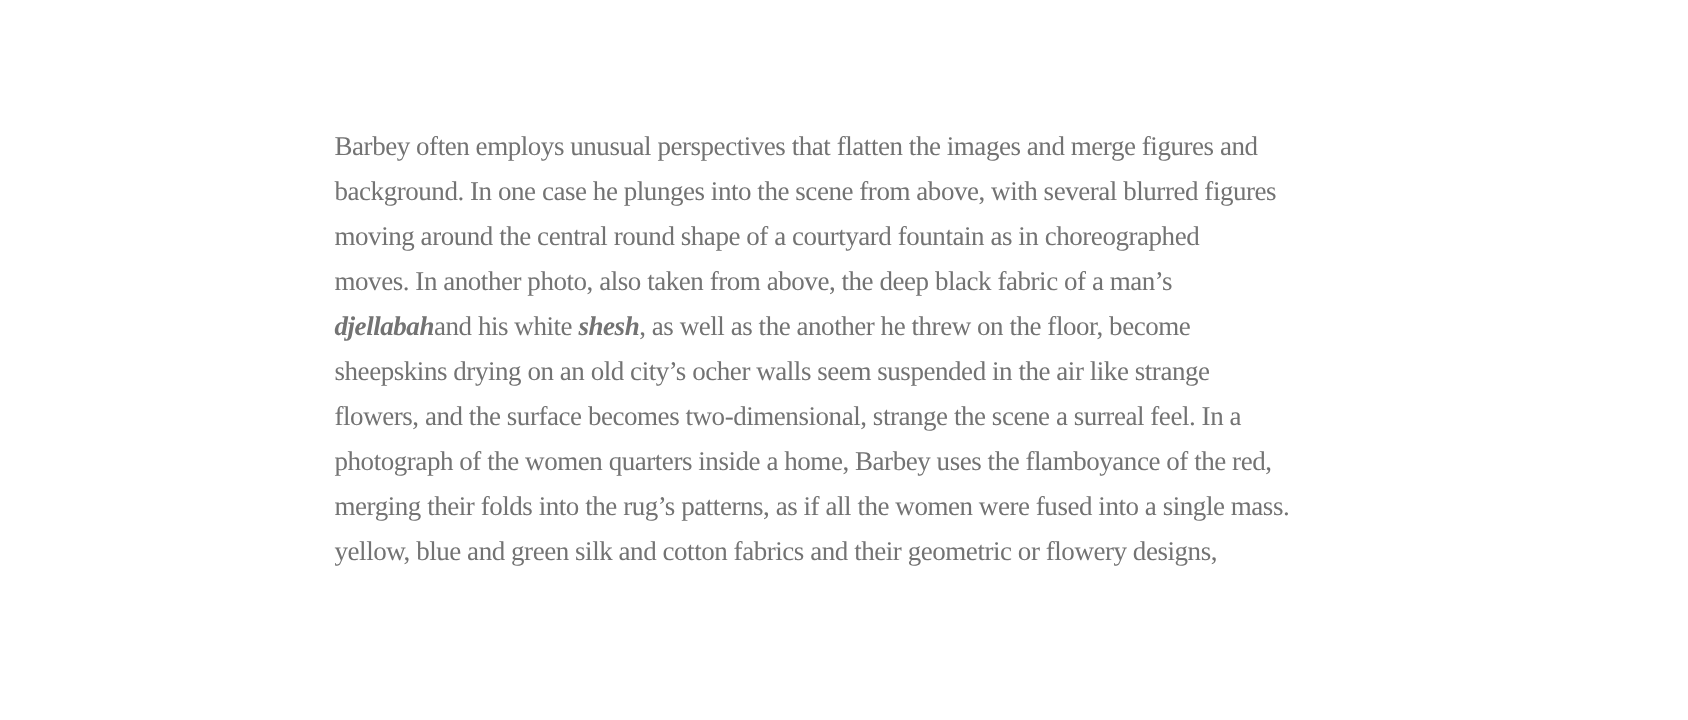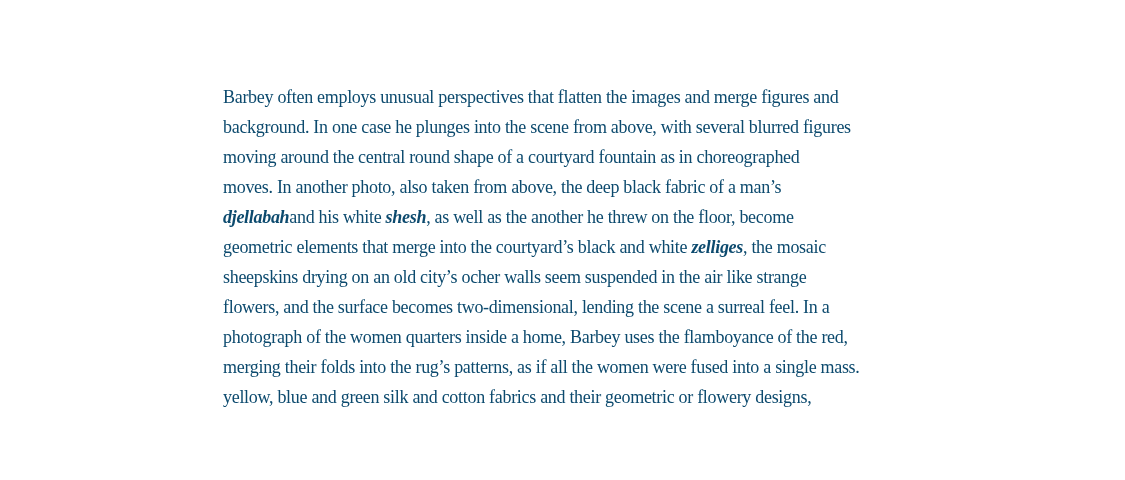--- a/index.html
+++ b/index.html
@@ -30,25 +30,24 @@
     height: 30px;
   }
   .text-line em {
     font-style: italic;
     font-weight: bold;
   }
 </style>
 </head>
 <body style="background: rgb(255, 255, 255);">
 
-<div class="article-paragraph" style="color: #0c4a6e;">
+<div class="article-paragraph" style="color: #737373;">
     <div class="text-line"><span>Barbey often employs unusual perspectives that flatten the images and merge figures and</span></div>
     <div class="text-line"><span>background. In one case he plunges into the scene from above, with several blurred figures</span></div>
     <div class="text-line"><span>moving around the central round shape of a courtyard fountain as in choreographed</span></div>
     <div class="text-line"><span>moves. In another photo, also taken from above, the deep black fabric of a man’s</span></div>
     <div class="text-line"><em>djellabah</em><span>and his white </span><em>shesh</em><span>, as well as the another he threw on the floor, become</span></div>
-    <div class="text-line"><span>geometric elements that merge into the courtyard’s black and white </span><em>zelliges</em><span>, the mosaic</span></div>
     <div class="text-line"><span>sheepskins drying on an old city’s ocher walls seem suspended in the air like strange</span></div>
-    <div class="text-line"><span>flowers, and the surface becomes two-dimensional, lending the scene a surreal feel. In a</span></div>
+    <div class="text-line"><span>flowers, and the surface becomes two-dimensional, strange the scene a surreal feel. In a</span></div>
     <div class="text-line"><span>photograph of the women quarters inside a home, Barbey uses the flamboyance of the red,</span></div>
     <div class="text-line"><span>merging their folds into the rug’s patterns, as if all the women were fused into a single mass.</span></div>
     <div class="text-line"><span>yellow, blue and green silk and cotton fabrics and their geometric or flowery designs,</span></div>
   </div>
 
 </body></html>

